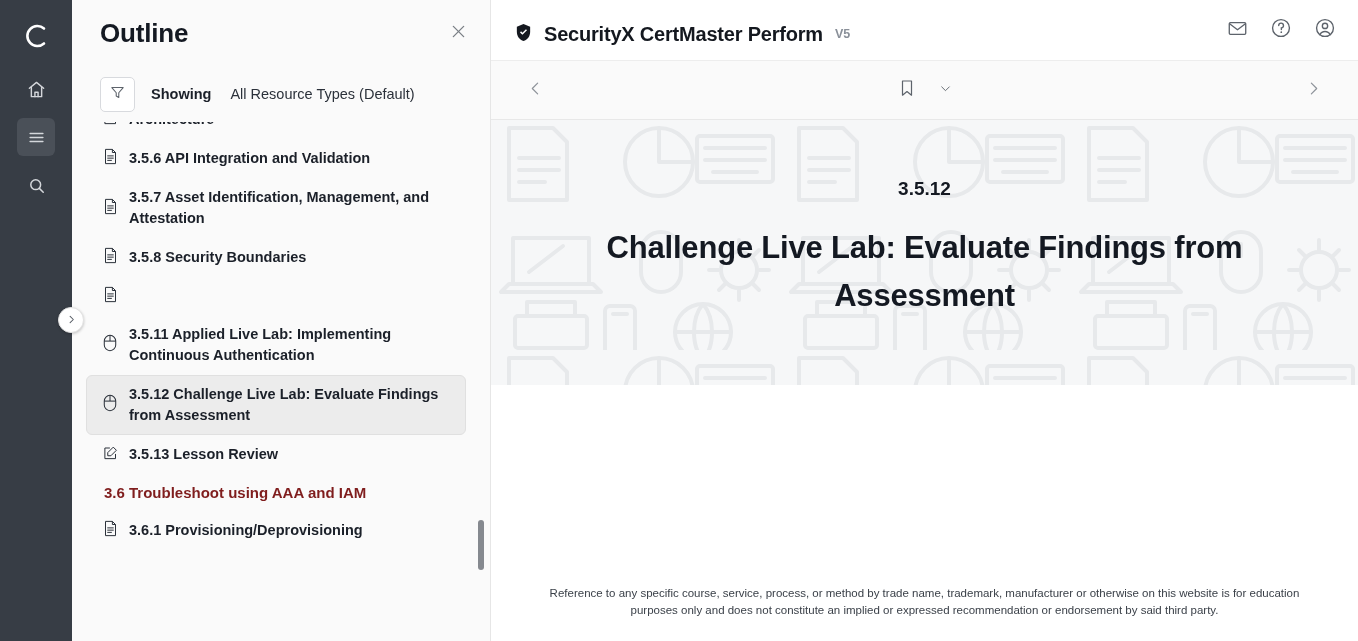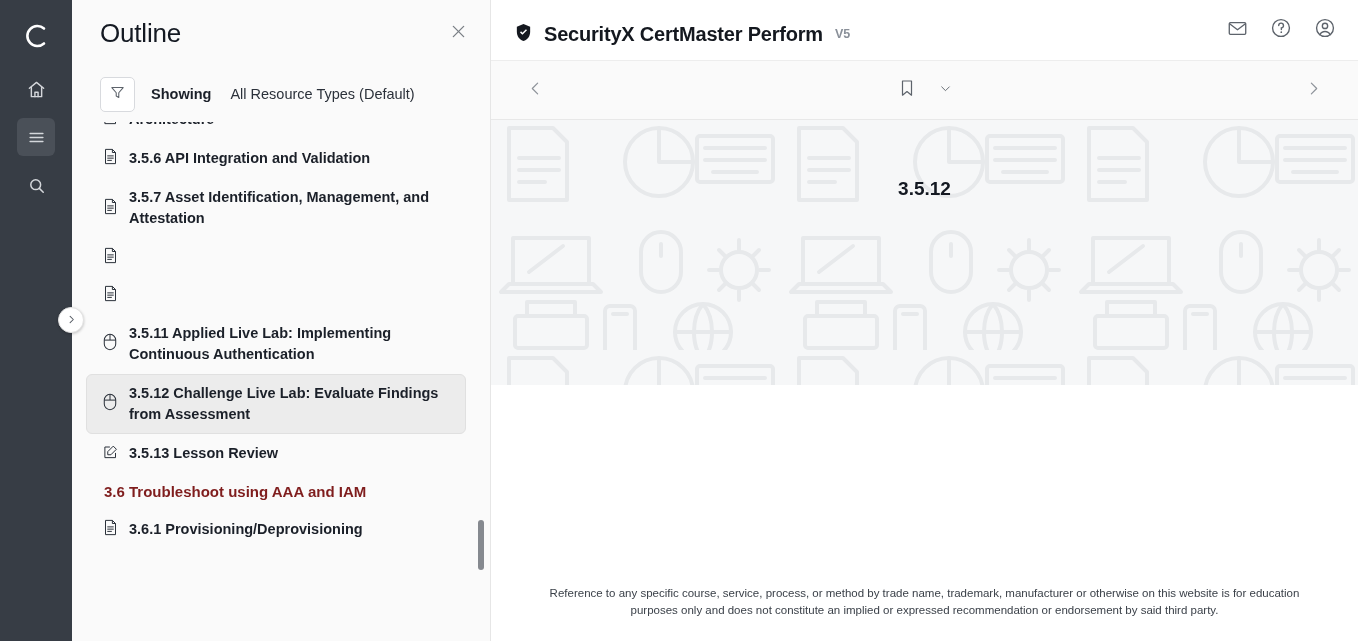--- a/index.html
+++ b/index.html
@@ -51,21 +51,21 @@
     border-right: 1px solid #e6e6e6;
     position: relative;
     display: flex; flex-direction: column;
   }
   .outline-head {
     height: 66px; flex: 0 0 66px;
     display: flex; align-items: center;
     padding: 0 18px 0 28px;
   }
   .outline-title {
-    font-size: 26px; font-weight: normal; color: #141922;
+    font-size: 26px; font-weight: bold; color: #141922;
     letter-spacing: -0.2px;
   }
   .outline-close {
     margin-left: auto; width: 28px; height: 28px;
     display: flex; align-items: center; justify-content: center;
     color: #7a7f86;
   }
   .filter-row {
     display: flex; align-items: center;
     padding: 0 18px 0 28px;
@@ -302,20 +302,21 @@
             <span class="nlabel">3.5.7 Asset Identification, Management, and Attestation</span>
           </div>
           <div class="node">
             <span class="nicon">
               <span><svg width="15" height="17" viewBox="0 0 24 26" fill="none" stroke="currentColor" stroke-width="1.6" stroke-linejoin="round">
                   <path d="M4 1.6h11l5 5v17.8H4z"></path>
                   <path d="M15 1.6v5h5"></path>
                   <path d="M7.5 12h9M7.5 15.6h9M7.5 19.2h6" stroke-linecap="round"></path>
                 </svg></span>
             </span>
+            <span class="nlabel">3.5.8 Security Boundaries</span>
           </div>
           <div class="node">
             <span class="nicon">
               <span><svg width="15" height="17" viewBox="0 0 24 26" fill="none" stroke="currentColor" stroke-width="1.6" stroke-linejoin="round">
                   <path d="M4 1.6h11l5 5v17.8H4z"></path>
                   <path d="M15 1.6v5h5"></path>
                   <path d="M7.5 12h9M7.5 15.6h9M7.5 19.2h6" stroke-linecap="round"></path>
                 </svg></span>
             </span>
           </div>
@@ -466,20 +467,21 @@
               <rect x="24" y="196" width="72" height="32" rx="3"></rect>
               <path d="M38 228h44v16H38z"></path>
             </g>
           </pattern>
         </defs>
         <rect width="868" height="265" fill="#f6f7f8"></rect>
         <rect width="868" height="265" fill="url(#techpat)"></rect>
       </svg>
       <div class="hero-inner">
         <div class="hero-num">3.5.12</div>
+        <div class="hero-title">Challenge Live Lab: Evaluate Findings from Assessment</div>
       </div>
     </div>
 
     <div class="content-body">
       <div class="disclaimer">Reference to any specific course, service, process, or method by trade name, trademark, manufacturer or otherwise on this website is for education purposes only and does not constitute an implied or expressed recommendation or endorsement by said third party.</div>
     </div>
 
   </div>
 </div>
 

